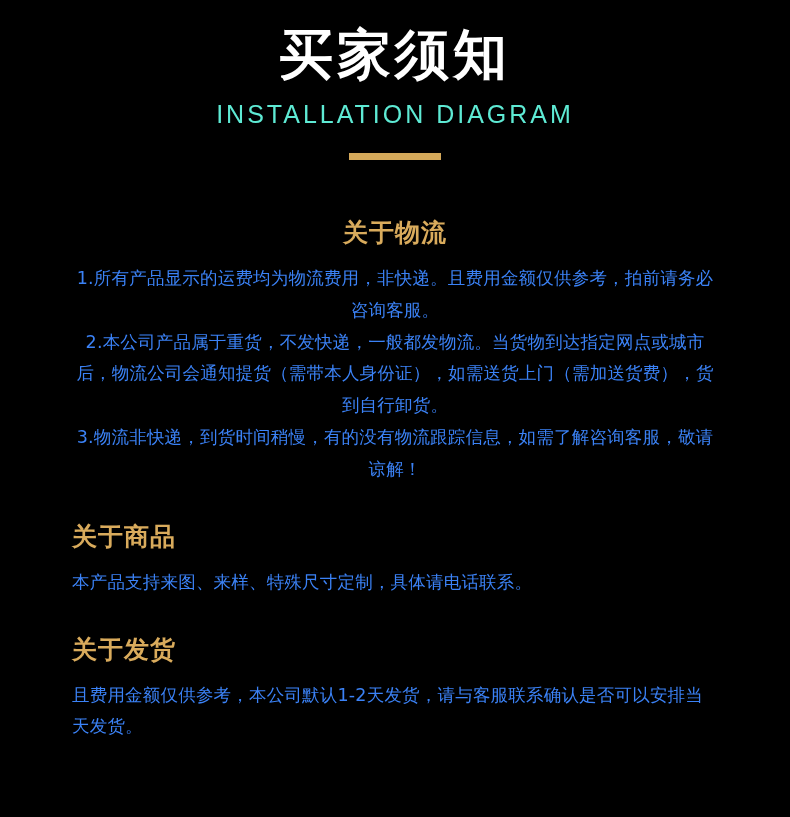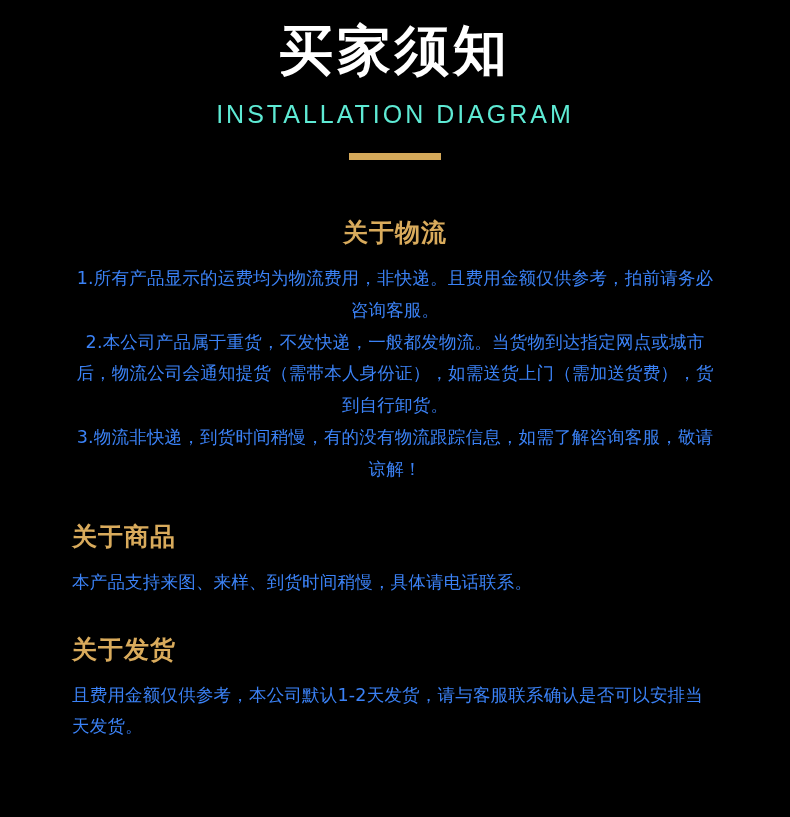--- a/index.html
+++ b/index.html
@@ -18,21 +18,21 @@
     width: 790px;
     height: 817px;
     background: #000000;
     box-sizing: border-box;
   }
   .header {
     padding-top: 22px;
     text-align: center;
   }
   .title-cn {
-    font-family: Liberation Mono, monospace;
+    font-family: Liberation Sans, sans-serif;
     font-size: 54px;
     font-weight: bold;
     color: #ffffff;
     letter-spacing: 4px;
     line-height: 1.22;
     margin: 0;
   }
   .title-en {
     font-family: "Liberation Sans", sans-serif;
     font-size: 25px;
@@ -89,21 +89,21 @@
 
     <div class="section gap-logistics">
       <h2 class="section-heading">关于物流</h2>
       <p class="section-body">1.所有产品显示的运费均为物流费用，非快递。且费用金额仅供参考，拍前请务必咨询客服。
 2.本公司产品属于重货，不发快递，一般都发物流。当货物到达指定网点或城市后，物流公司会通知提货（需带本人身份证），如需送货上门（需加送货费），货到自行卸货。
 3.物流非快递，到货时间稍慢，有的没有物流跟踪信息，如需了解咨询客服，敬请谅解！</p>
     </div>
 
     <div class="section gap-product">
       <h2 class="section-heading">关于商品</h2>
-      <p class="section-body">本产品支持来图、来样、到货时间稍慢，具体请电话联系。</p>
+      <p class="section-body">本产品支持来图、来样、特殊尺寸定制，具体请电话联系。</p>
     </div>
 
     <div class="section gap-shipping">
       <h2 class="section-heading">关于发货</h2>
       <p class="section-body">且费用金额仅供参考，本公司默认1-2天发货，请与客服联系确认是否可以安排当天发货。</p>
     </div>
 
   </div>
 
 </div>

